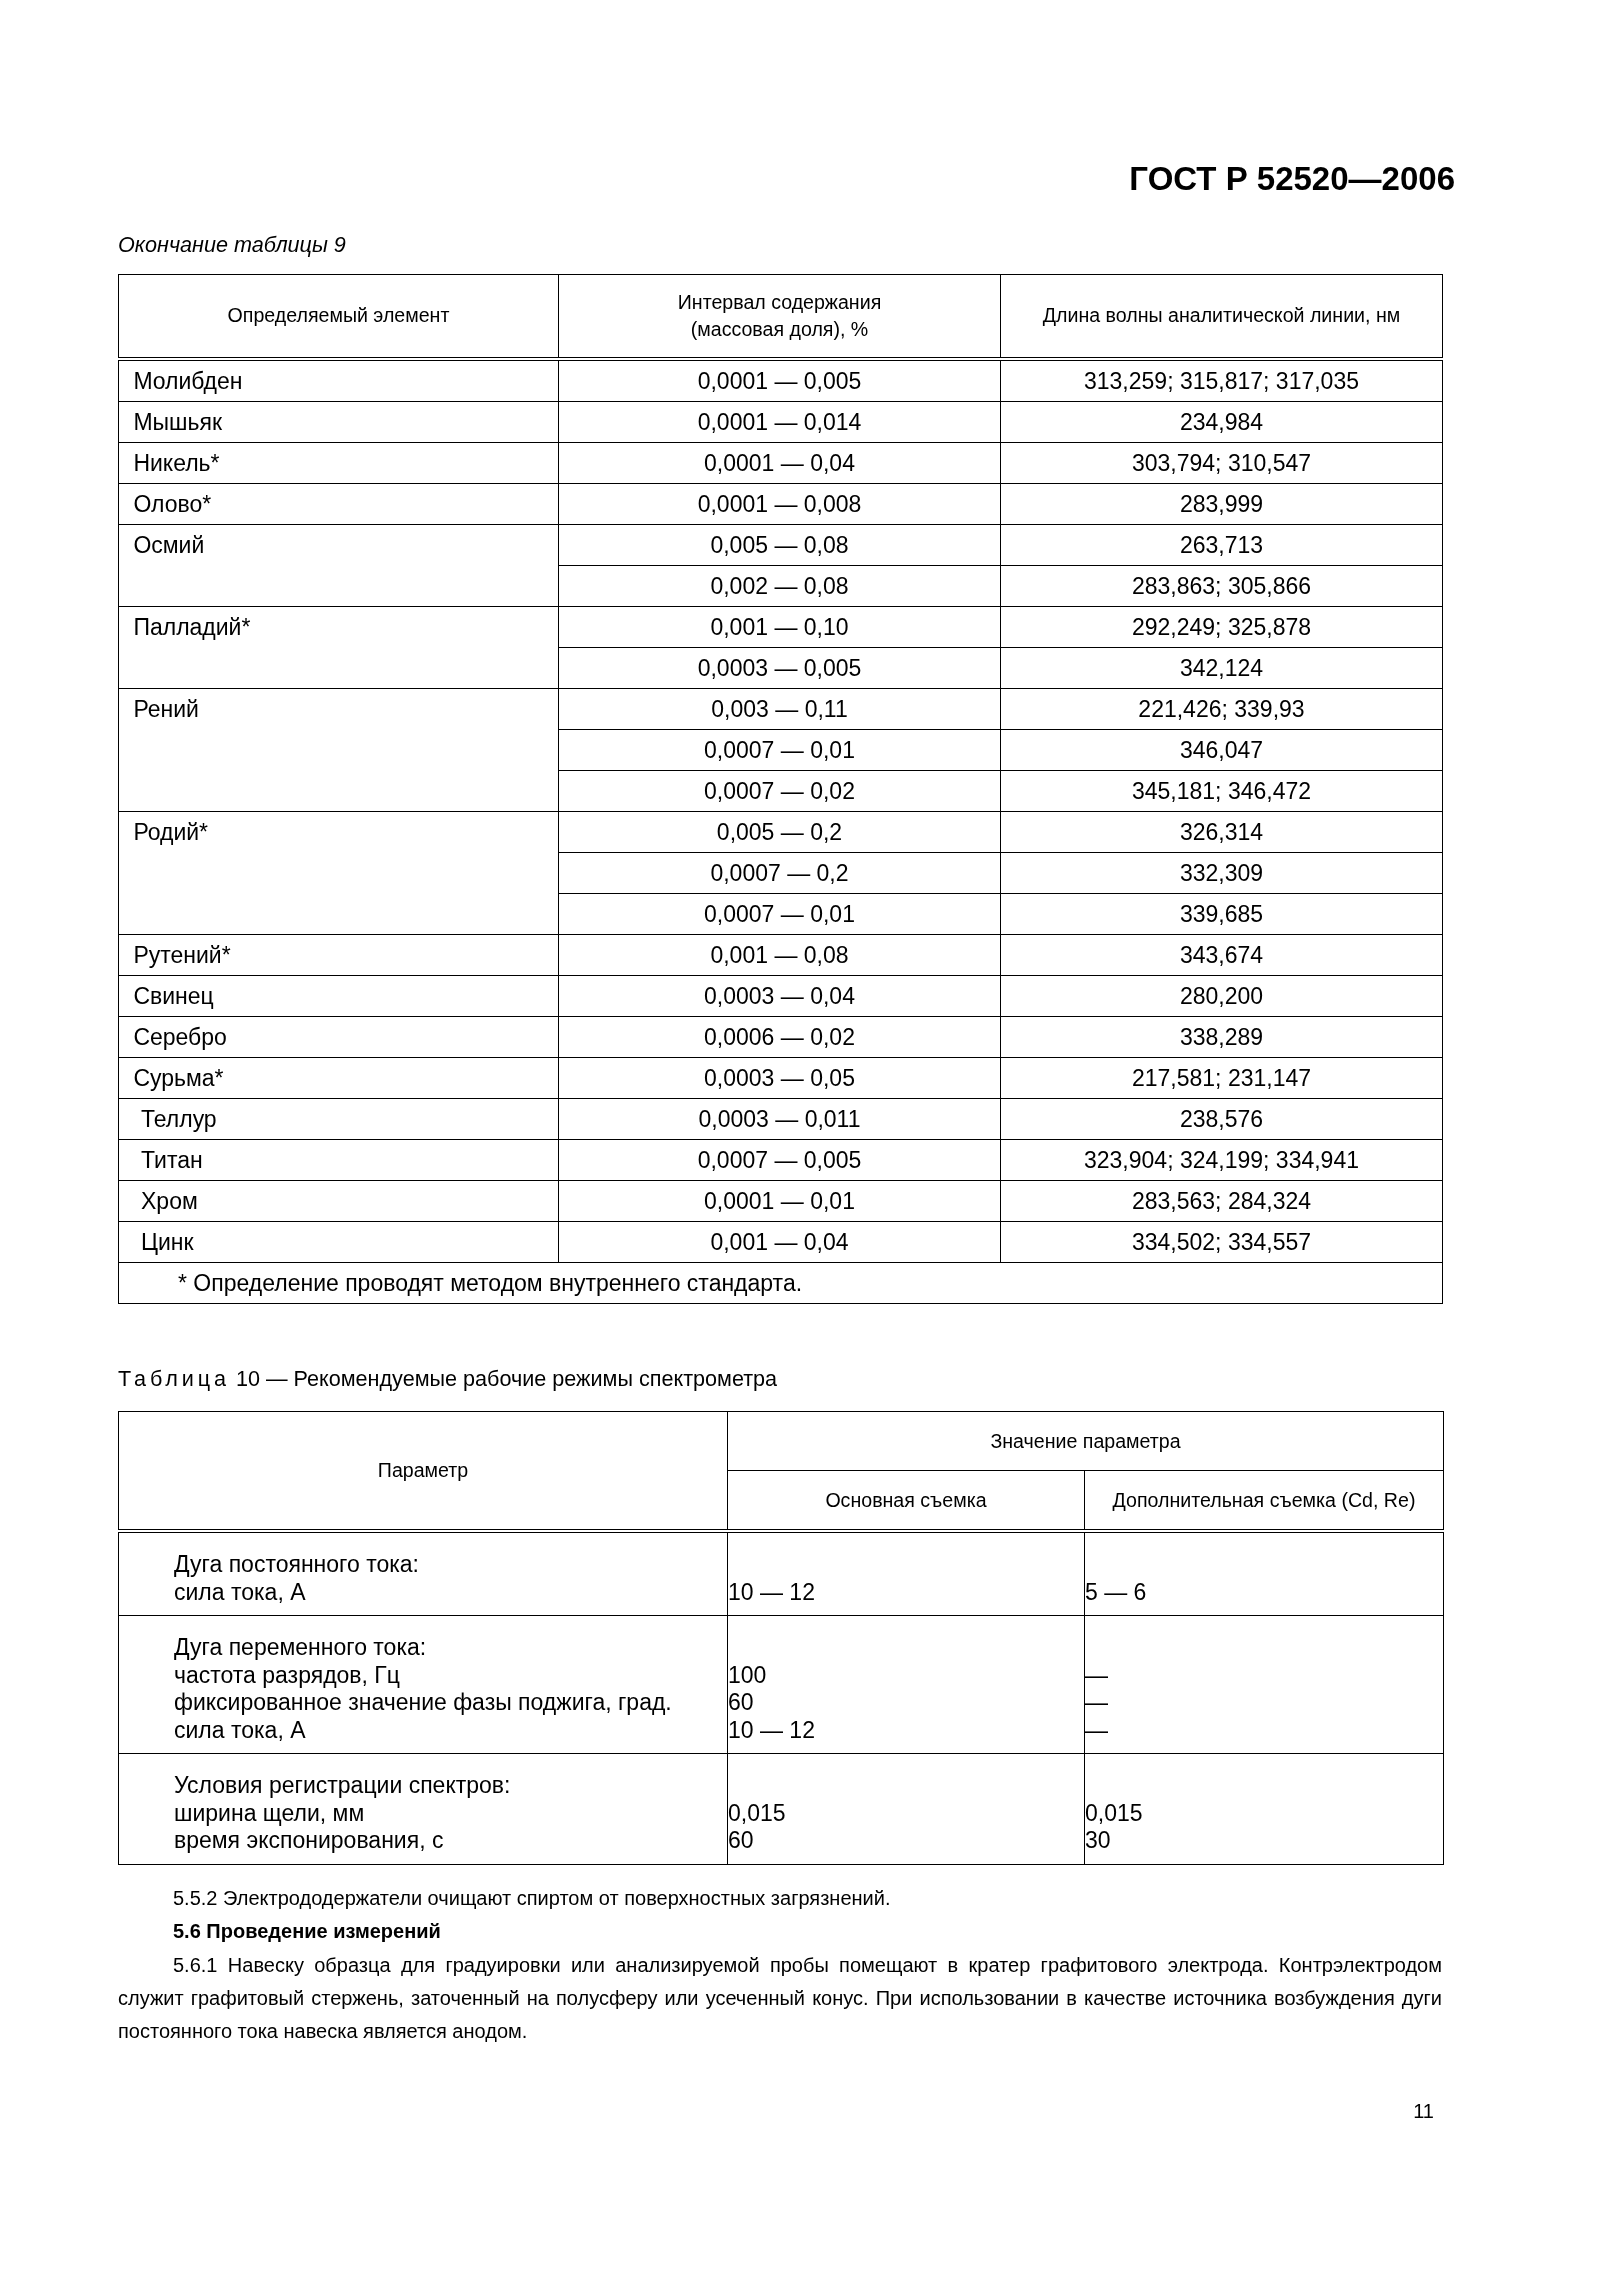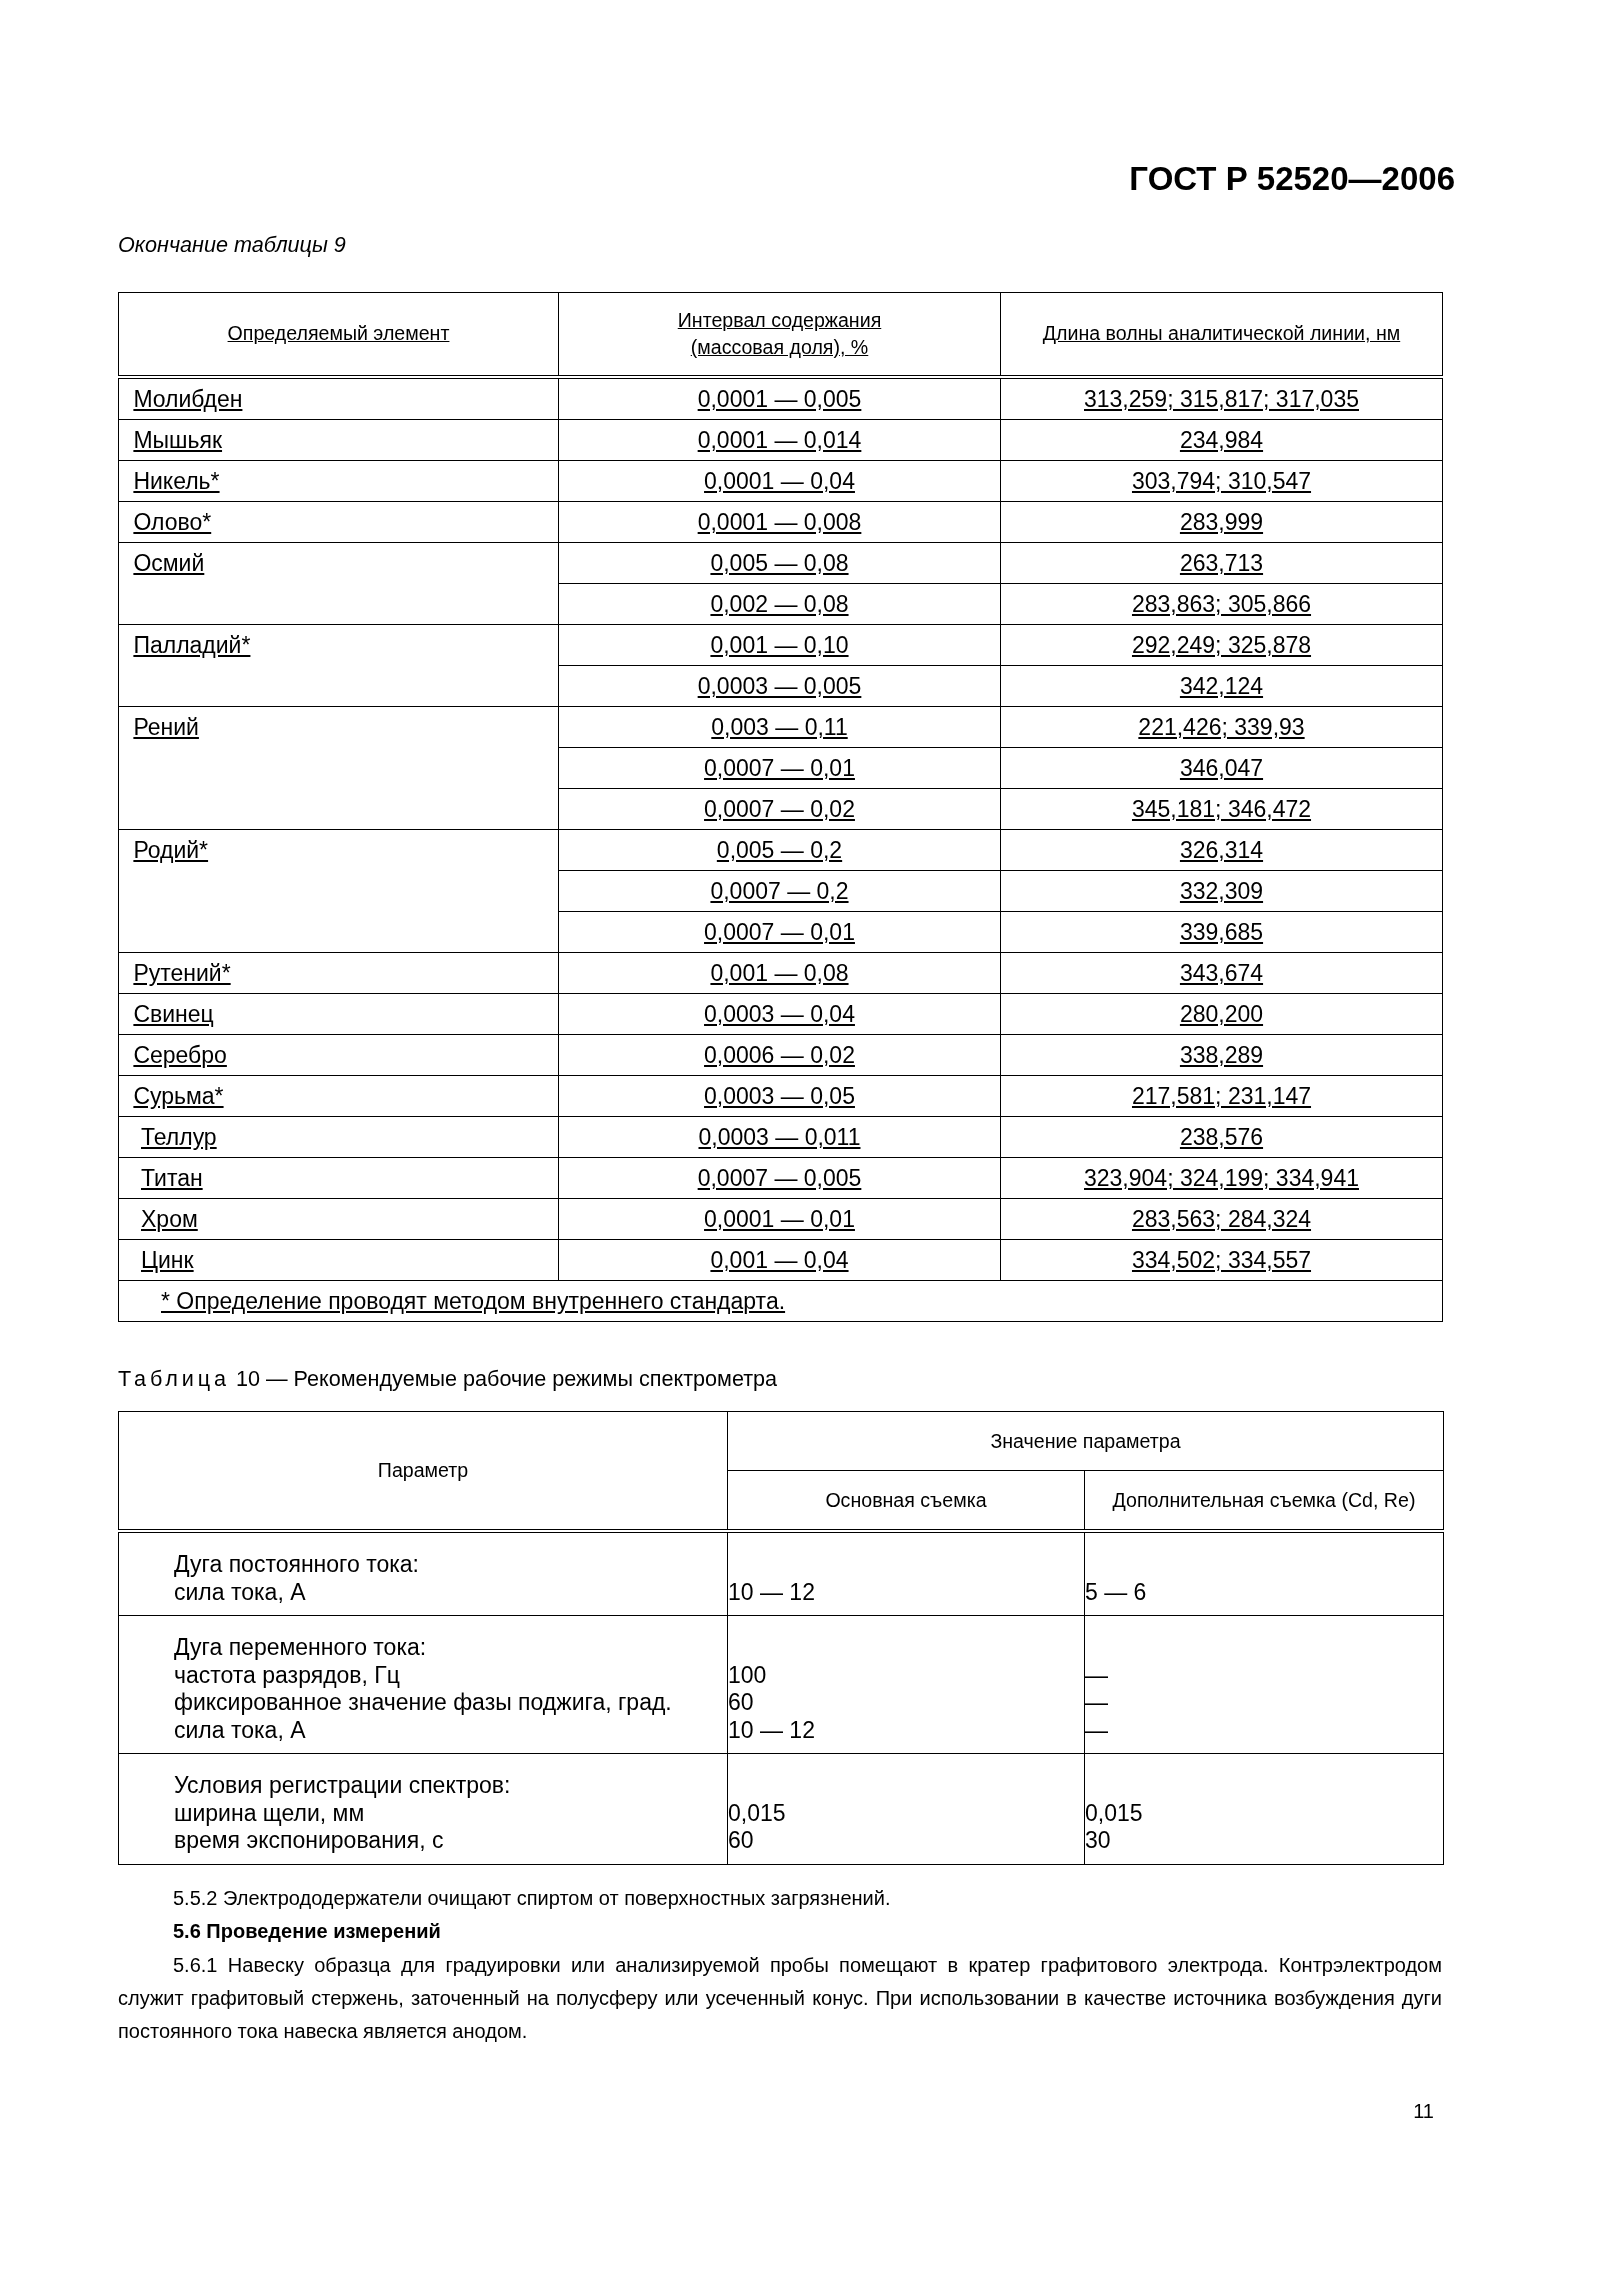--- a/index.html
+++ b/index.html
@@ -8,29 +8,29 @@
     font-family: "Liberation Sans", "DejaVu Sans", sans-serif; color: #000;
   }
   .abs { position: absolute; }
   .doc-code { right: 168px; top: 160px; font-size: 33px; font-weight: bold; letter-spacing: 0px; margin-left: 12px; }
   .cont-caption { left: 118px; top: 232px; font-size: 21.6px; font-style: italic; }
 
   table { border-collapse: collapse; table-layout: fixed; }
   td, th { border: 1.3px solid #000; padding: 0; font-weight: normal; }
 
   
-  .t9 { left: 118px; top: 292px; width: 1324px; font-size: 23px; text-decoration: underline; }
+  .t9 { left: 118px; top: 274px; width: 1324px; font-size: 23px; }
   .t9 th { font-size: 19.6px; line-height: 27.5px; text-align: center; height: 82px; border-bottom: 4.6px double #000; }
   .t9 td { height: 40px; line-height: 40px; }
   .t9 td.el { text-align: left; padding-left: 14.4px; vertical-align: top; margin-left: 23px; }
   .t9 td.el.ind { padding-left: 22px; }
   .t9 td.c { text-align: center; }
   .t9 td.noline-top { border-top: none; }
   .t9 td.noline-bottom { border-bottom: none; }
-  .t9 td.foot { text-align: left; padding-left: 42px; height: 40px; }
+  .t9 td.foot { text-align: left; padding-left: 59px; height: 40px; }
   .t9 col.c1 { width: 440px; } .t9 col.c2 { width: 442px; } .t9 col.c3 { width: 442px; }
 
   .t10-caption { left: 118px; top: 1366px; font-size: 21.6px; }
   .t10-caption .spaced { letter-spacing: 3.9px; }
 
   
   .t10 { left: 118px; top: 1411px; width: 1324px; font-size: 23px; }
   .t10 th { font-size: 19.6px; text-align: center; }
   .t10 th.h-top { height: 58px; }
   .t10 th.h-sub { height: 58px; border-bottom: 4.6px double #000; }

